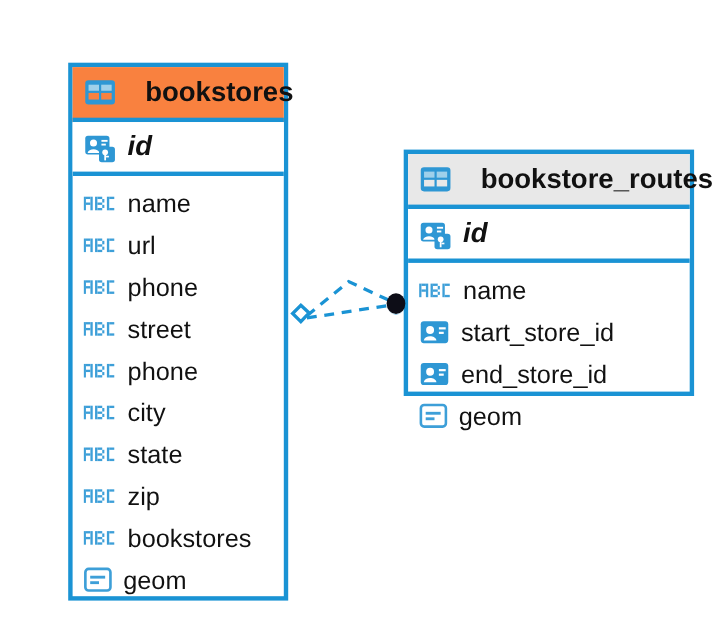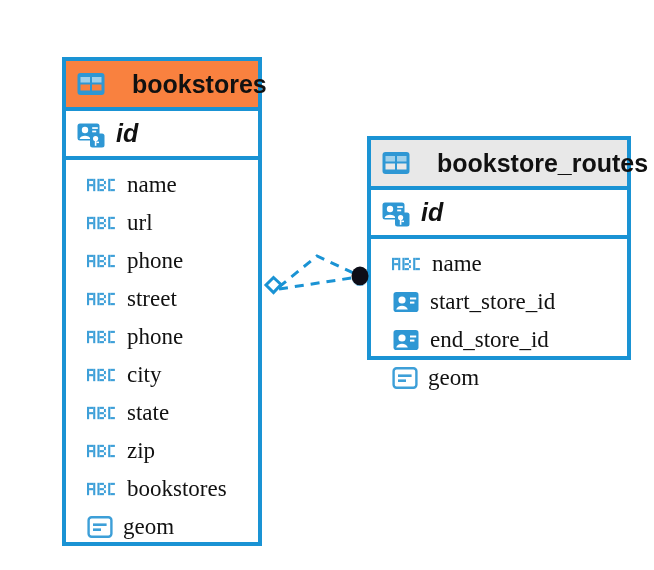--- a/index.html
+++ b/index.html
@@ -66,22 +66,21 @@
   .pk-label {
     font-size: 25px;
     font-weight: bold;
     color: #111111;
     margin-left: 10px;
     white-space: nowrap;
     font-style: italic;
   }
 
   .field-list {
-    padding: 6px 10px 6px 21px;
-    font-family: Liberation Serif, serif;
+    padding: 6px 10px 6px 10px;
   }
   .field-row {
     display: flex;
     align-items: center;
     height: 38px;
   }
   .field-label {
     font-size: 23px;
     color: #111111;
     margin-left: 10px;

